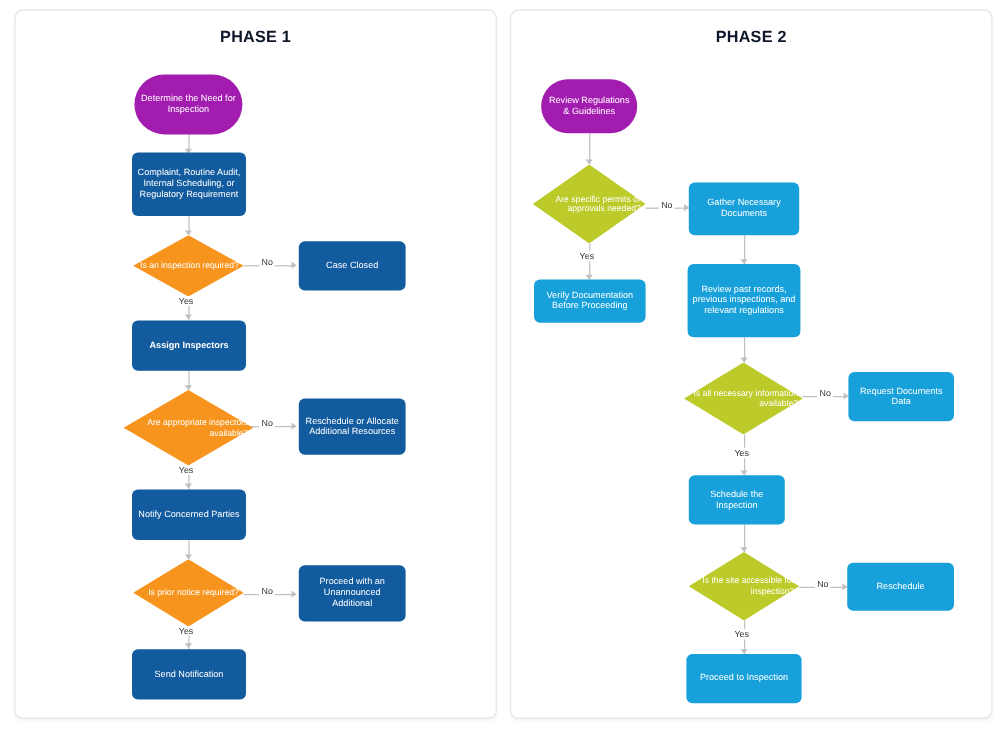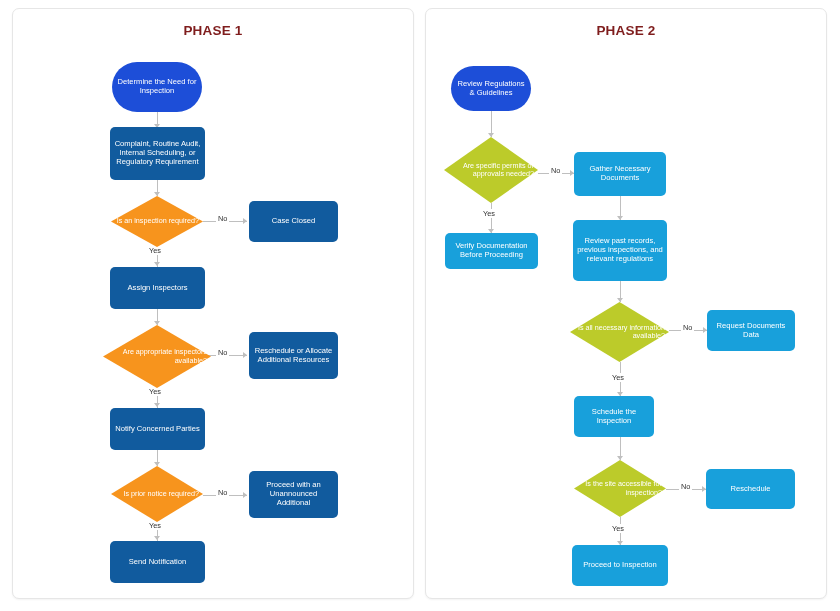--- a/index.html
+++ b/index.html
@@ -32,41 +32,41 @@
   #panel-2 { left: 425px; top: 8px; width: 400px; height: 589px; }
 
   .panel-title {
     position: absolute;
     top: 14px;
     left: 0;
     width: 100%;
     text-align: center;
     font-size: 13.5px;
     font-weight: bold;
-    color: #7f1d1d;
+    color: #0f172a;
     letter-spacing: 0.2px;
   }
 
   
   .node {
     position: absolute;
     box-sizing: border-box;
     display: flex;
     align-items: center;
     justify-content: center;
     text-align: center;
     color: #ffffff;
     line-height: 1.18;
     padding: 2px 4px;
   }
   .node .lbl { display: block; width: 100%; }
 
   .terminator {
     border-radius: 26px;
-    background: #1d4ed8;
+    background: #a21caf;
     font-size: 7.6px;
   }
   .process-dark {
     border-radius: 5px;
     background: #115b9e;
     font-size: 7.6px;
   }
   .process-light {
     border-radius: 5px;
     background: #18a0db;
@@ -175,21 +175,21 @@
 
   <div class="node decision orange" id="p1-d1" style="left:111px; top:196px; width:92px; height:51px;">
     <span class="dia"></span>
     <span class="lbl">Is an inspection required?</span>
   </div>
 
   <div class="node process-dark" id="p1-n3" style="left:249px; top:201px; width:89px; height:41px;">
     <span class="lbl">Case Closed</span>
   </div>
 
-  <div class="node process-dark" id="p1-n4" style="left:110px; top:267px; width:95px; height:42px;">
+  <div class="node process-dark" id="p1-n4" style="left:110px; top:267px; width:95px; height:42px;font-weight:bold;">
     <span class="lbl">Assign Inspectors</span>
   </div>
 
   <div class="node decision orange" id="p1-d2" style="left:103px; top:325px; width:108px; height:63px;">
     <span class="dia"></span>
     <span class="lbl">Are appropriate inspectors available?</span>
   </div>
 
   <div class="node process-dark" id="p1-n5" style="left:249px; top:332px; width:89px; height:47px;">
     <span class="lbl">Reschedule or Allocate Additional Resources</span>

